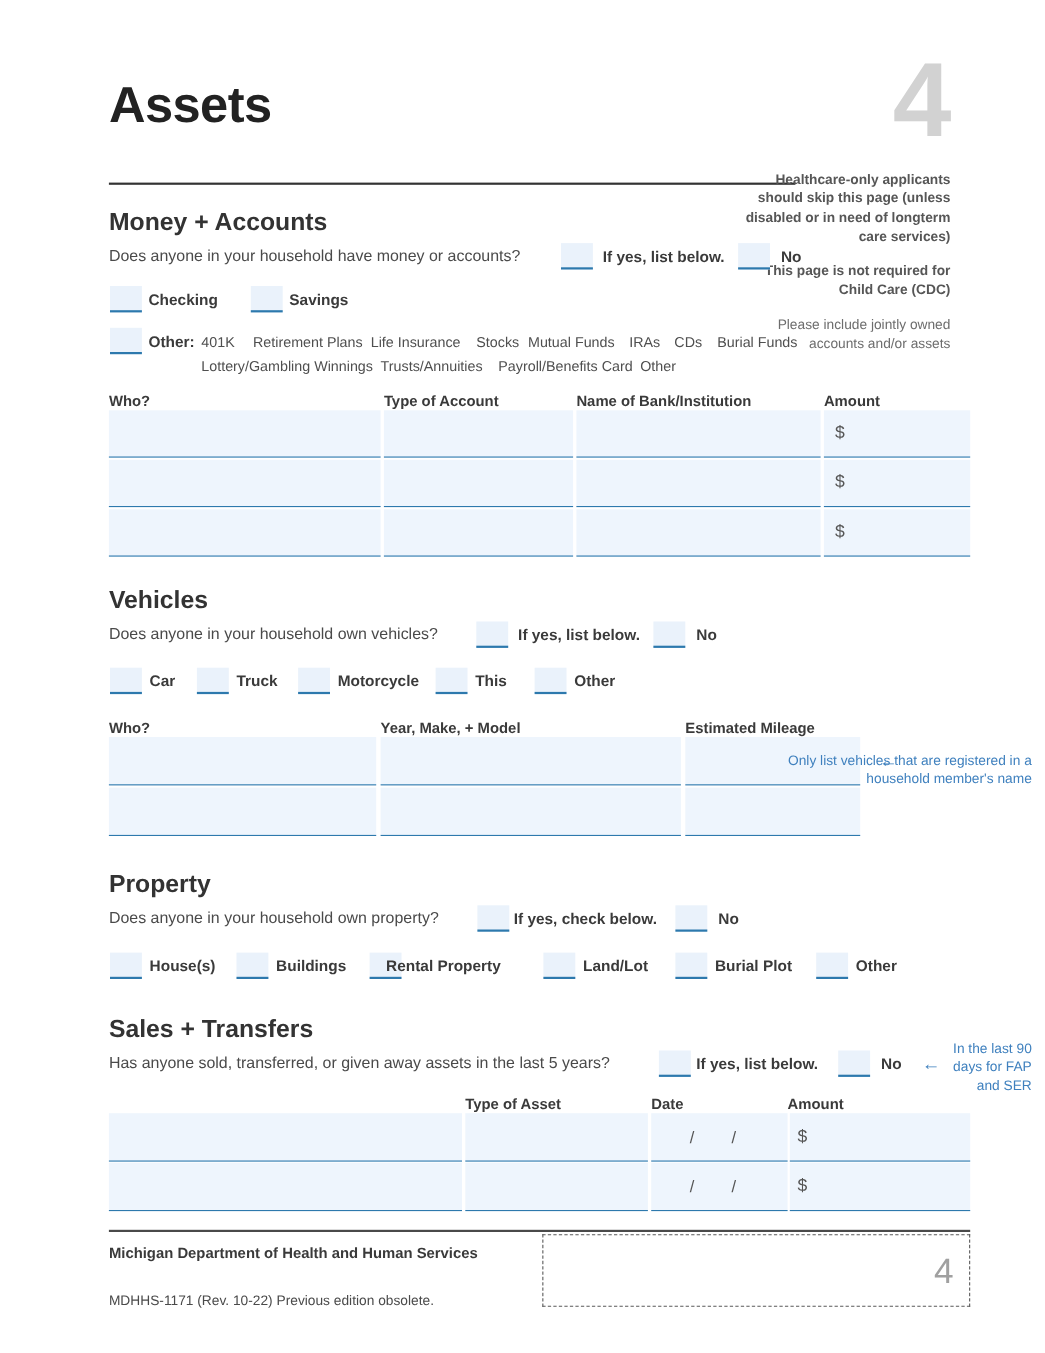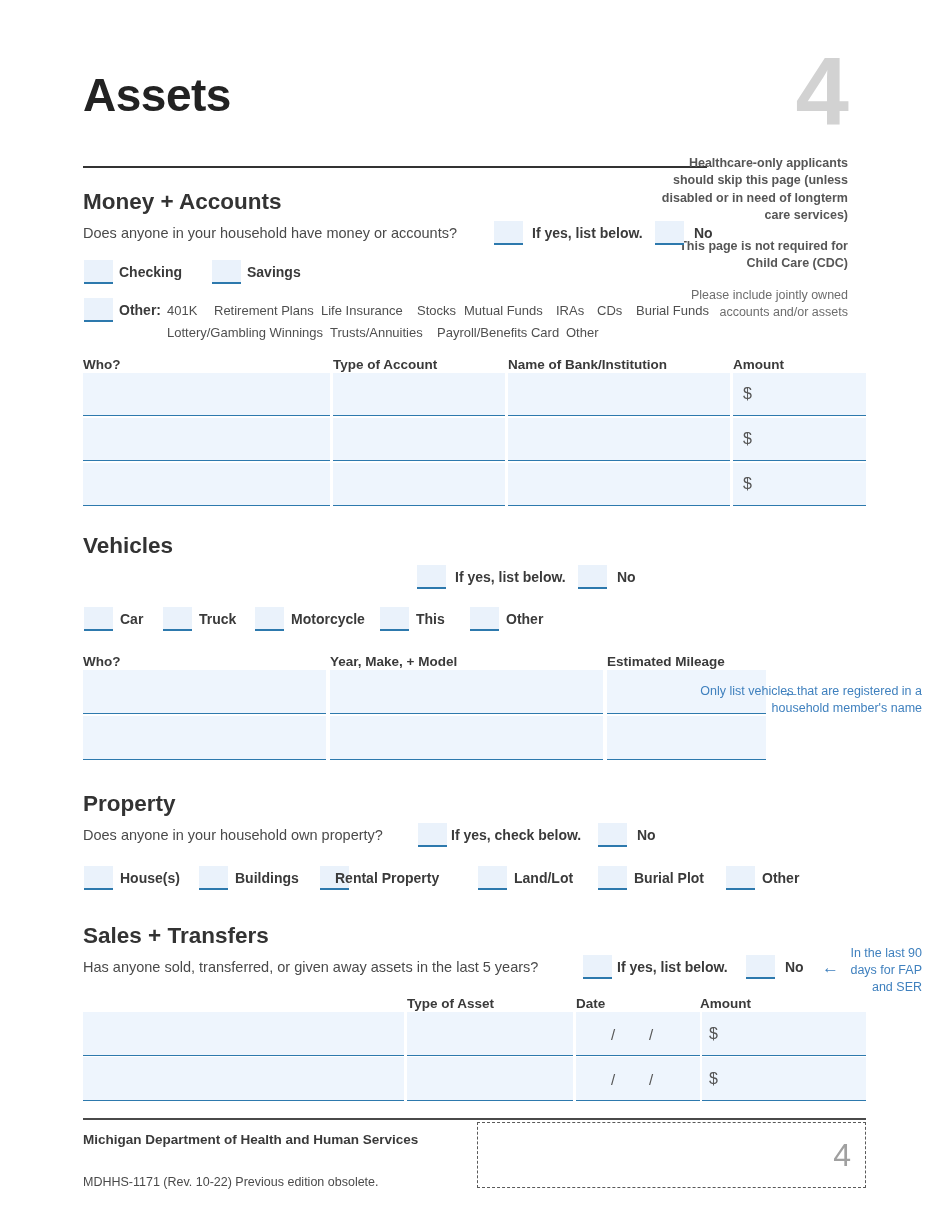--- a/index.html
+++ b/index.html
@@ -13,20 +13,21 @@
     font-family: "Liberation Sans", sans-serif;
     color: #3a3a3a;
     position: relative;
     overflow: hidden;
   }
 
   .page {
     position: relative;
     width: 876px;
     height: 1230px;
+    margin-left: 16px;
   }
 
   
   .title {
     position: absolute;
     left: 83px;
     top: 72px;
     font-size: 46px;
     font-weight: bold;
     letter-spacing: -0.5px;
@@ -260,20 +261,21 @@
   <div class="cell" style="left:733px; top:418px; width:133px; height:43px;"></div>
   <div class="cell-prefix" style="left:743px; top:430px;">$</div>
 
   <div class="cell" style="left:83px; top:463px; width:247px; height:43px;"></div>
   <div class="cell" style="left:333px; top:463px; width:172px; height:43px;"></div>
   <div class="cell" style="left:508px; top:463px; width:222px; height:43px;"></div>
   <div class="cell" style="left:733px; top:463px; width:133px; height:43px;"></div>
   <div class="cell-prefix" style="left:743px; top:475px;">$</div>
 
   <div class="section-h" style="top:535px;">Vehicles</div>
+  <div class="question" style="top:569px;">Does anyone in your household own vehicles?</div>
 
   <div class="cb" style="left:417px; top:565px;"></div>
   <div class="cb-label" style="left:455px; top:569px;">If yes, list below.</div>
   <div class="cb" style="left:578px; top:565px;"></div>
   <div class="cb-label" style="left:617px; top:569px;">No</div>
 
   <div class="cb" style="left:84px; top:607px;"></div>
   <div class="cb-label" style="left:120px; top:611px;">Car</div>
   <div class="cb" style="left:163px; top:607px;"></div>
   <div class="cb-label" style="left:199px; top:611px;">Truck</div>

